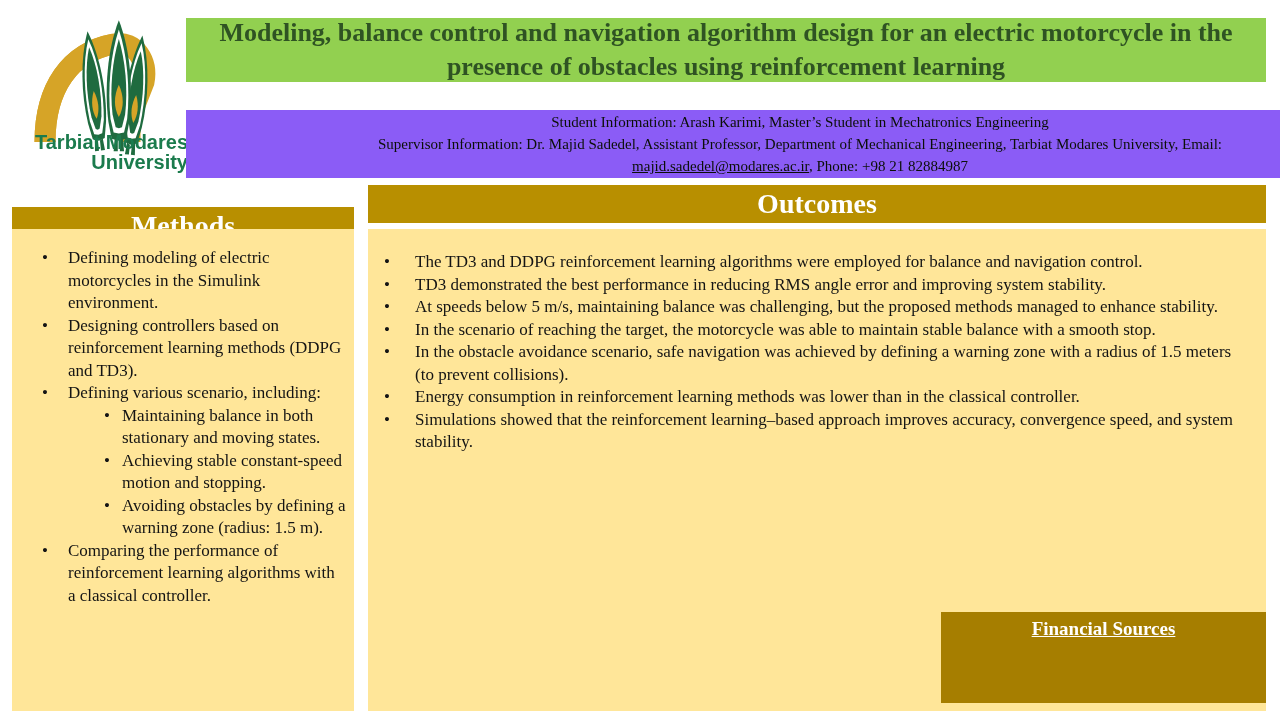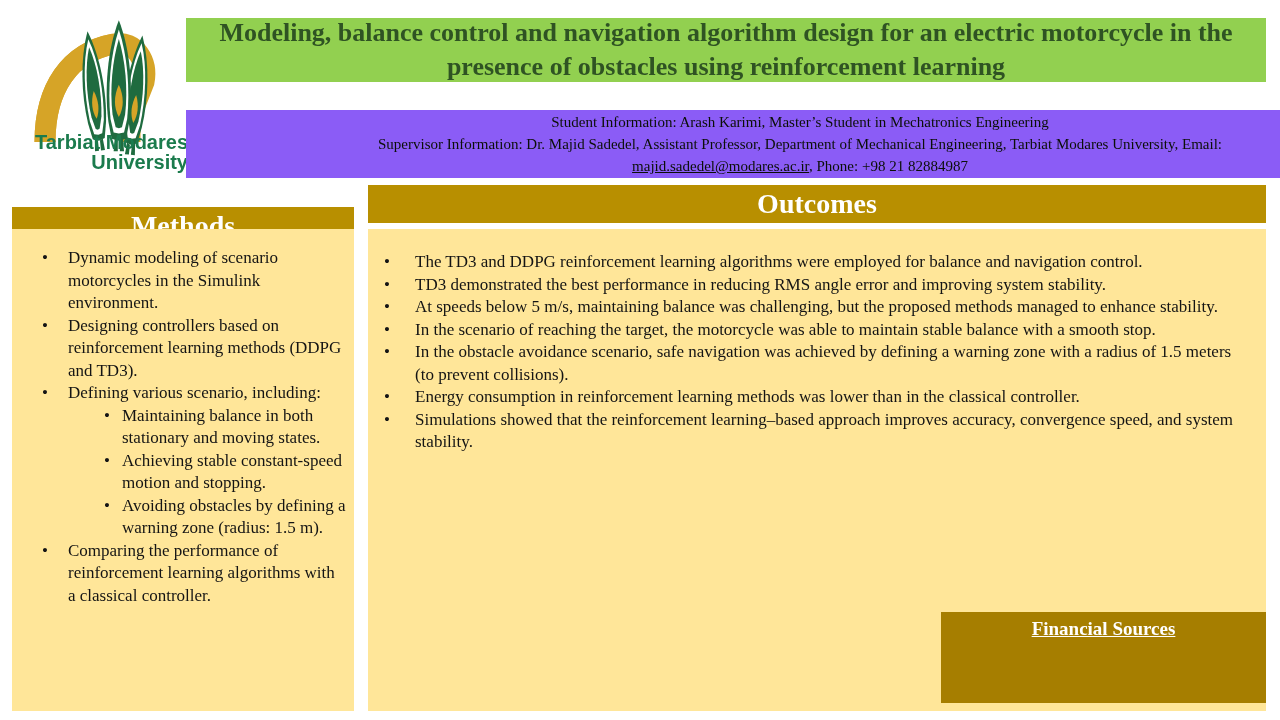--- a/index.html
+++ b/index.html
@@ -131,21 +131,21 @@
 </div>
 
 <div class="abs section-header" id="methods-header">
   <span>Methods</span>
 </div>
 <div class="abs section-body" id="methods-body">
   <ul class="plist">
 
   <li>
         <span class="bullet">•</span>
-        <span class="txt">Dynamic modeling of scenario motorcycles in the Simulink environment.</span>
+        <span class="txt">Defining modeling of electric motorcycles in the Simulink environment.</span>
       </li>
       <li>
         <span class="bullet">•</span>
         <span class="txt">Designing controllers based on reinforcement learning methods (DDPG and TD3).</span>
       </li>
       <li>
         <span class="bullet">•</span>
         <span class="txt">Defining various scenario, including:</span>
       </li>
       <li class="sub">

